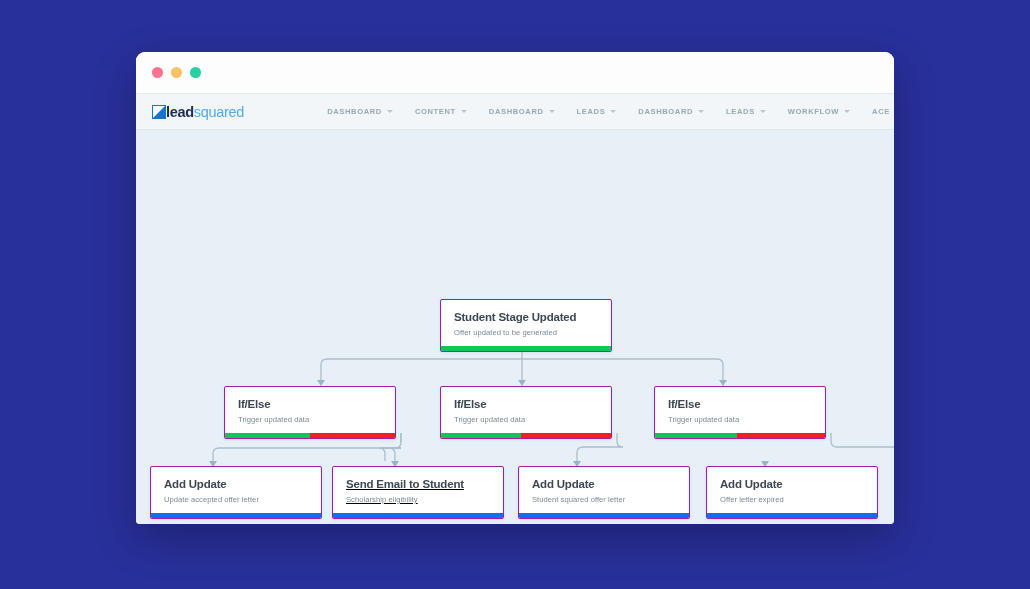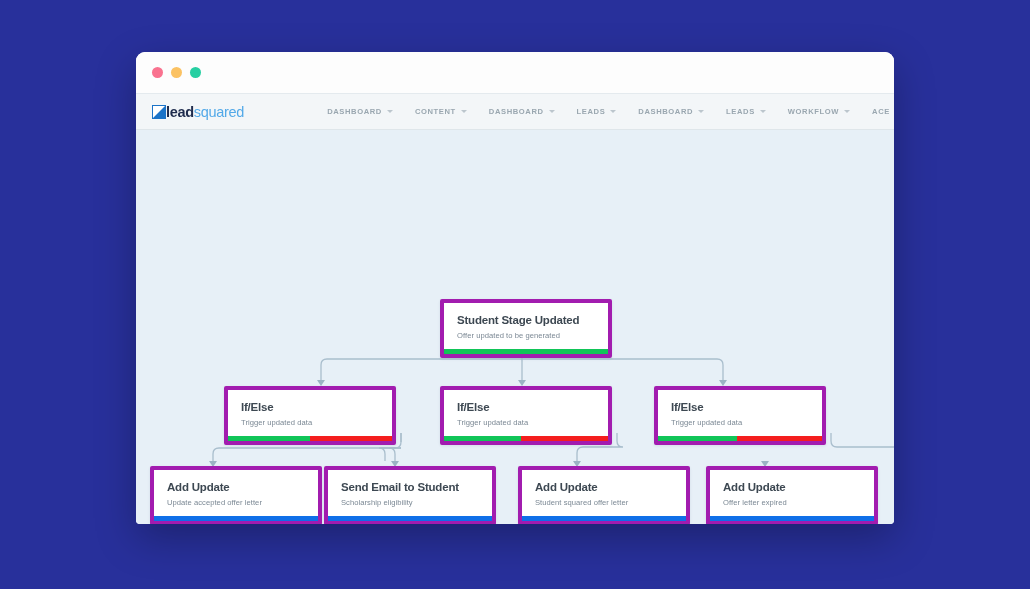--- a/index.html
+++ b/index.html
@@ -123,21 +123,21 @@
     position: relative;
     width: 100%;
     height: calc(100% - 78px);
     background: #e7f0f7;
   }
 
   
   .node {
     position: absolute;
     background: #ffffff;
-    border: 4px solid #a21caf;
+    border: 1px solid #a21caf;
     border-radius: 2px;
     box-shadow: 0 1px 3px rgba(40,70,100,0.10);
     overflow: hidden;
     cursor: pointer;
   }
   .node-body { padding: 11px 13px 9px 13px; }
   .node-title {
     font-size: 11.5px;
     font-weight: 700;
     color: #3d4852;
@@ -310,21 +310,21 @@
     <div class="node" style="left:14px; top:336px; width:172px;">
       <div class="node-body">
         <div class="node-title">Add Update</div>
         <div class="node-sub">Update accepted offer letter</div>
       </div>
       <div class="node-bar">
         <span class="bar-seg" style="width:100%; background:#0f6fe8;"></span>
       </div>
     </div>
 
-    <div class="node" style="left:188px; top:336px; width:172px;">
+    <div class="node" style="left:196px; top:336px; width:172px;text-decoration:underline;">
       <div class="node-body">
         <div class="node-title">Send Email to Student</div>
         <div class="node-sub">Scholarship eligibility</div>
       </div>
       <div class="node-bar">
         <span class="bar-seg" style="width:100%; background:#0f6fe8;"></span>
       </div>
     </div>
 
     <div class="node" style="left:382px; top:336px; width:172px;">

